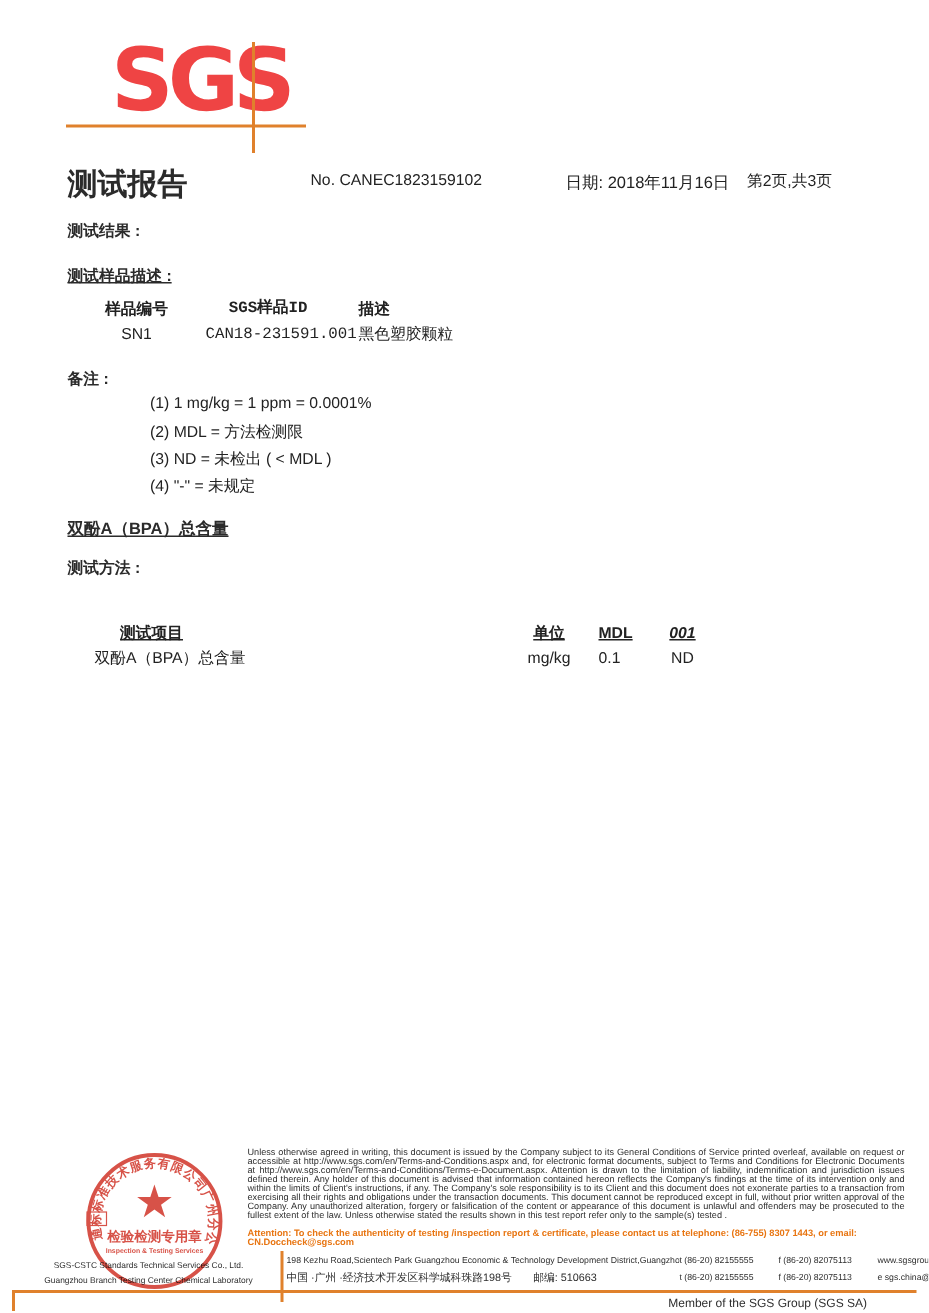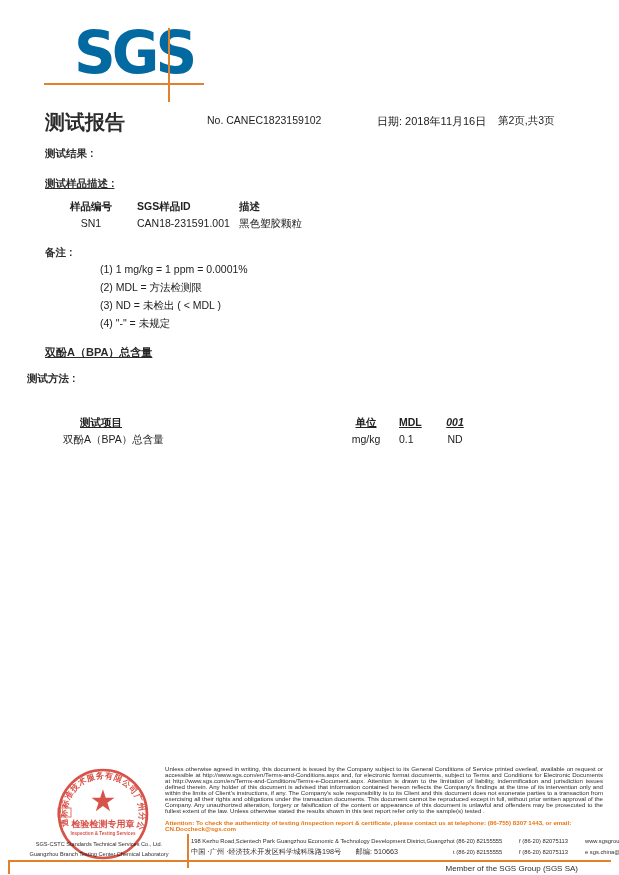--- a/index.html
+++ b/index.html
@@ -5,50 +5,50 @@
   html,body{margin:0;padding:0;background:#fff;}
   #page{
     position:relative;width:619px;height:875px;background:#ffffff;
     font-family:"Liberation Sans","DejaVu Sans",sans-serif;color:#222;
     overflow:hidden;
   }
   .abs{position:absolute;}
   .nowrap{white-space:nowrap;}
 
   
-  .logo-text{left:74px;top:24px;font-size:58px;font-weight:bold;color:#0369a1;
+  .logo-text{left:74px;top:24px;font-size:58px;font-weight:bold;color:#ef4444;
     letter-spacing:-4px;line-height:1;font-family:"DejaVu Sans","Liberation Sans",sans-serif;}
   .logo-vline{left:168px;top:28px;width:2px;height:74px;background:#e0812c;}
   .logo-hline{left:44px;top:83px;width:160px;height:2px;background:#e0812c;}
 
   
   .report-title{left:45px;top:109px;font-size:20px;font-weight:bold;color:#2b2b2b;}
   .report-no{left:207px;top:114px;font-size:10.5px;}
   .report-date{left:377px;top:114px;font-size:11px;}
   .report-page{left:498px;top:114px;font-size:10.5px;}
 
   .lbl{font-size:10.5px;font-weight:bold;color:#2b2b2b;}
   .u{text-decoration:underline;}
 
   .result-label{left:45px;top:147px;}
   .sampledesc-label{left:45px;top:177px;}
 
   
   .sample-table{left:45px;top:198px;font-size:10.5px;}
   .trow{display:flex;line-height:17px;}
   .sc1{width:92px;text-align:center;white-space:nowrap;}
-  .sc2{width:68px;text-align:left;white-space:nowrap;}
+  .sc2{width:68px;text-align:right;white-space:nowrap;font-family:Liberation Mono, monospace;}
   .sc3{margin-left:34px;text-align:right;white-space:nowrap;}
   .thead{font-weight:bold;}
 
   .notes-label{left:45px;top:246px;}
   .note-line{left:100px;font-size:10.5px;white-space:nowrap;}
 
   .bpa-heading{left:45px;top:345px;font-size:11px;}
-  .method-label{left:27px;top:372px;}
+  .method-label{left:45px;top:372px;}
   .method-text{left:125px;top:372px;width:470px;font-size:10.5px;line-height:20px;color:#2b2b2b;}
 
   
   .result-table{left:63px;top:414px;font-size:10.5px;}
   .rc1{width:270px;text-align:left;white-space:nowrap;}
   .rc1 .pad{padding-left:17px;}
   .rc2{width:66px;text-align:center;white-space:nowrap;}
   .rc3{width:32px;text-align:left;white-space:nowrap;}
   .rc4{width:48px;text-align:center;white-space:nowrap;}
   .result-table .trow{line-height:16.5px;}

